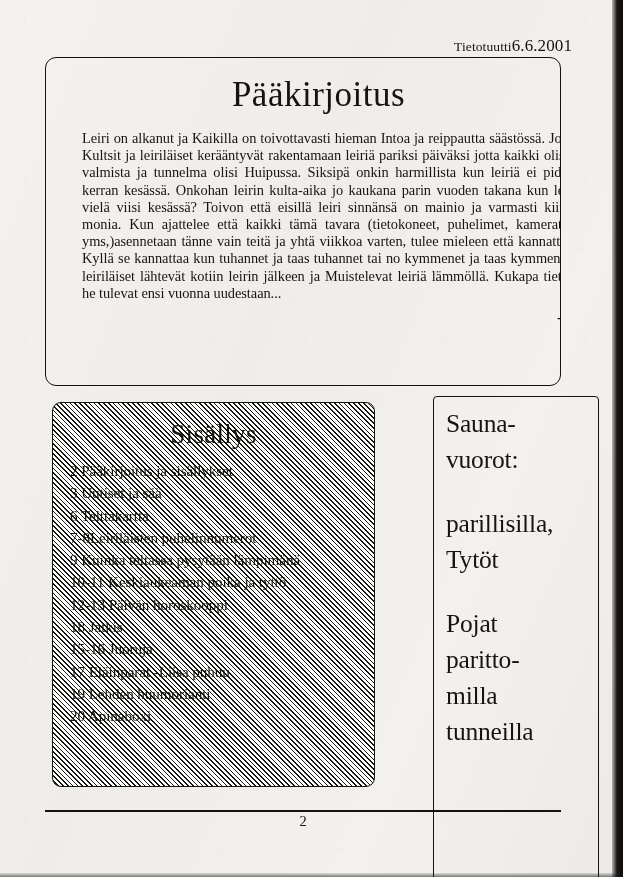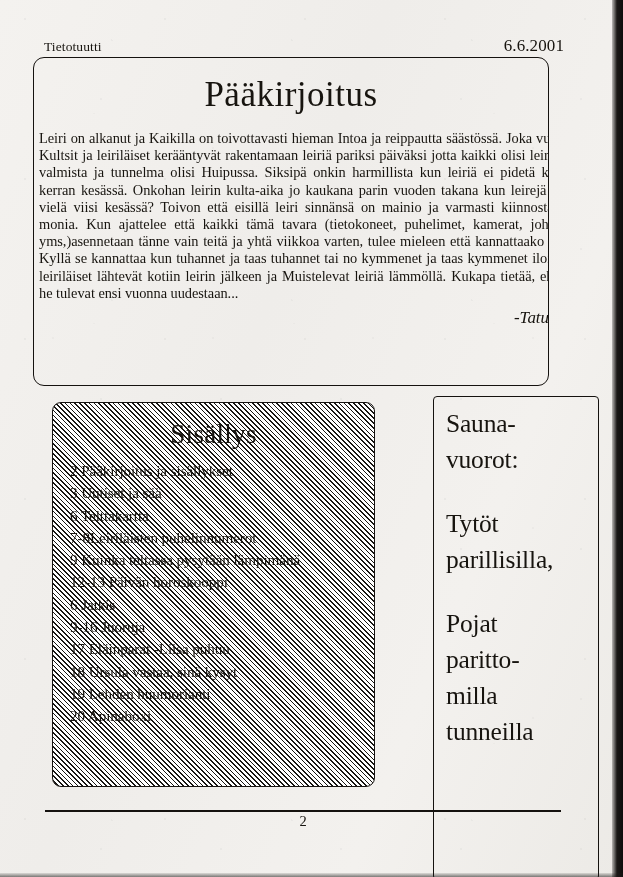--- a/index.html
+++ b/index.html
@@ -46,44 +46,45 @@
     bottom: 0;
     width: 623px;
     height: 4px;
     background: linear-gradient(180deg, rgba(40,38,35,0.10), rgba(25,23,21,0.55));
     pointer-events: none;
   }
 
   
   #running-head {
     position: absolute;
-    left: 44px;
+    left: 52px;
     top: 36px;
     width: 520px;
     display: flex;
-    justify-content: space-between;
+    justify-content: flex-end;
     align-items: baseline;
     font-size: 13.5px;
     letter-spacing: 0.1px;
   }
   #running-head .masthead { font-size: 13.5px; }
   #running-head .issue-date { font-size: 17px; }
 
   
   #article-box {
     position: absolute;
-    left: 33px;
+    left: 45px;
     top: 57px;
     width: 516px;
     height: 329px;
     border: 1.7px solid #15120f;
     border-radius: 11px;
     background: transparent;
     overflow: hidden;
     box-sizing: border-box;
+    padding-left: 31px;
   }
   #article-title {
     text-align: center;
     font-size: 35px;
     line-height: 1;
     margin-top: 19px;
     letter-spacing: 0.5px;
     font-weight: 400;
   }
   #article-body {
@@ -217,37 +218,37 @@
   <div id="lower-row">
 
     <div id="contents-box">
       <div id="contents-title">Sisällys</div>
       <ul id="contents-list">
           <li>2 Pääkirjoitus ja sisällykset</li>
           <li>3 Uutiset ja sää</li>
           <li>6 Telttakartta</li>
           <li>7-8Leiriläisten puhelinnumerot</li>
           <li>9 Kuinka teltassa pysytään lämpimänä</li>
+          <li>10-11 Keskiaukeaman poika ja tyttö</li>
           <li>12-13 Päivän horoskooppi</li>
-          <li>6 Jatkis</li>
-          <li>9-16 Juoruja</li>
+          <li>18 Jatkis</li>
+          <li>15-16 Juoruja</li>
           <li>17 Eläinparat  -Liisa puhuu</li>
-          <li>18 Ursula vastaa, sinä kysyt</li>
           <li>19 Lehden huumorianti</li>
           <li>20 Apinaboxi</li>
         </ul>
     </div>
 
     <div id="sauna-box">
       <div id="sauna-text">
           <div class="line">Sauna-</div>
           <div class="line">vuorot:</div>
           <div class="spacer"></div>
+          <div class="line">parillisilla,</div>
           <div class="line">Tytöt</div>
-          <div class="line">parillisilla,</div>
           <div class="spacer"></div>
           <div class="line">Pojat</div>
           <div class="line">paritto-</div>
           <div class="line">milla</div>
           <div class="line">tunneilla</div>
         </div>
     </div>
 
   </div>
 

